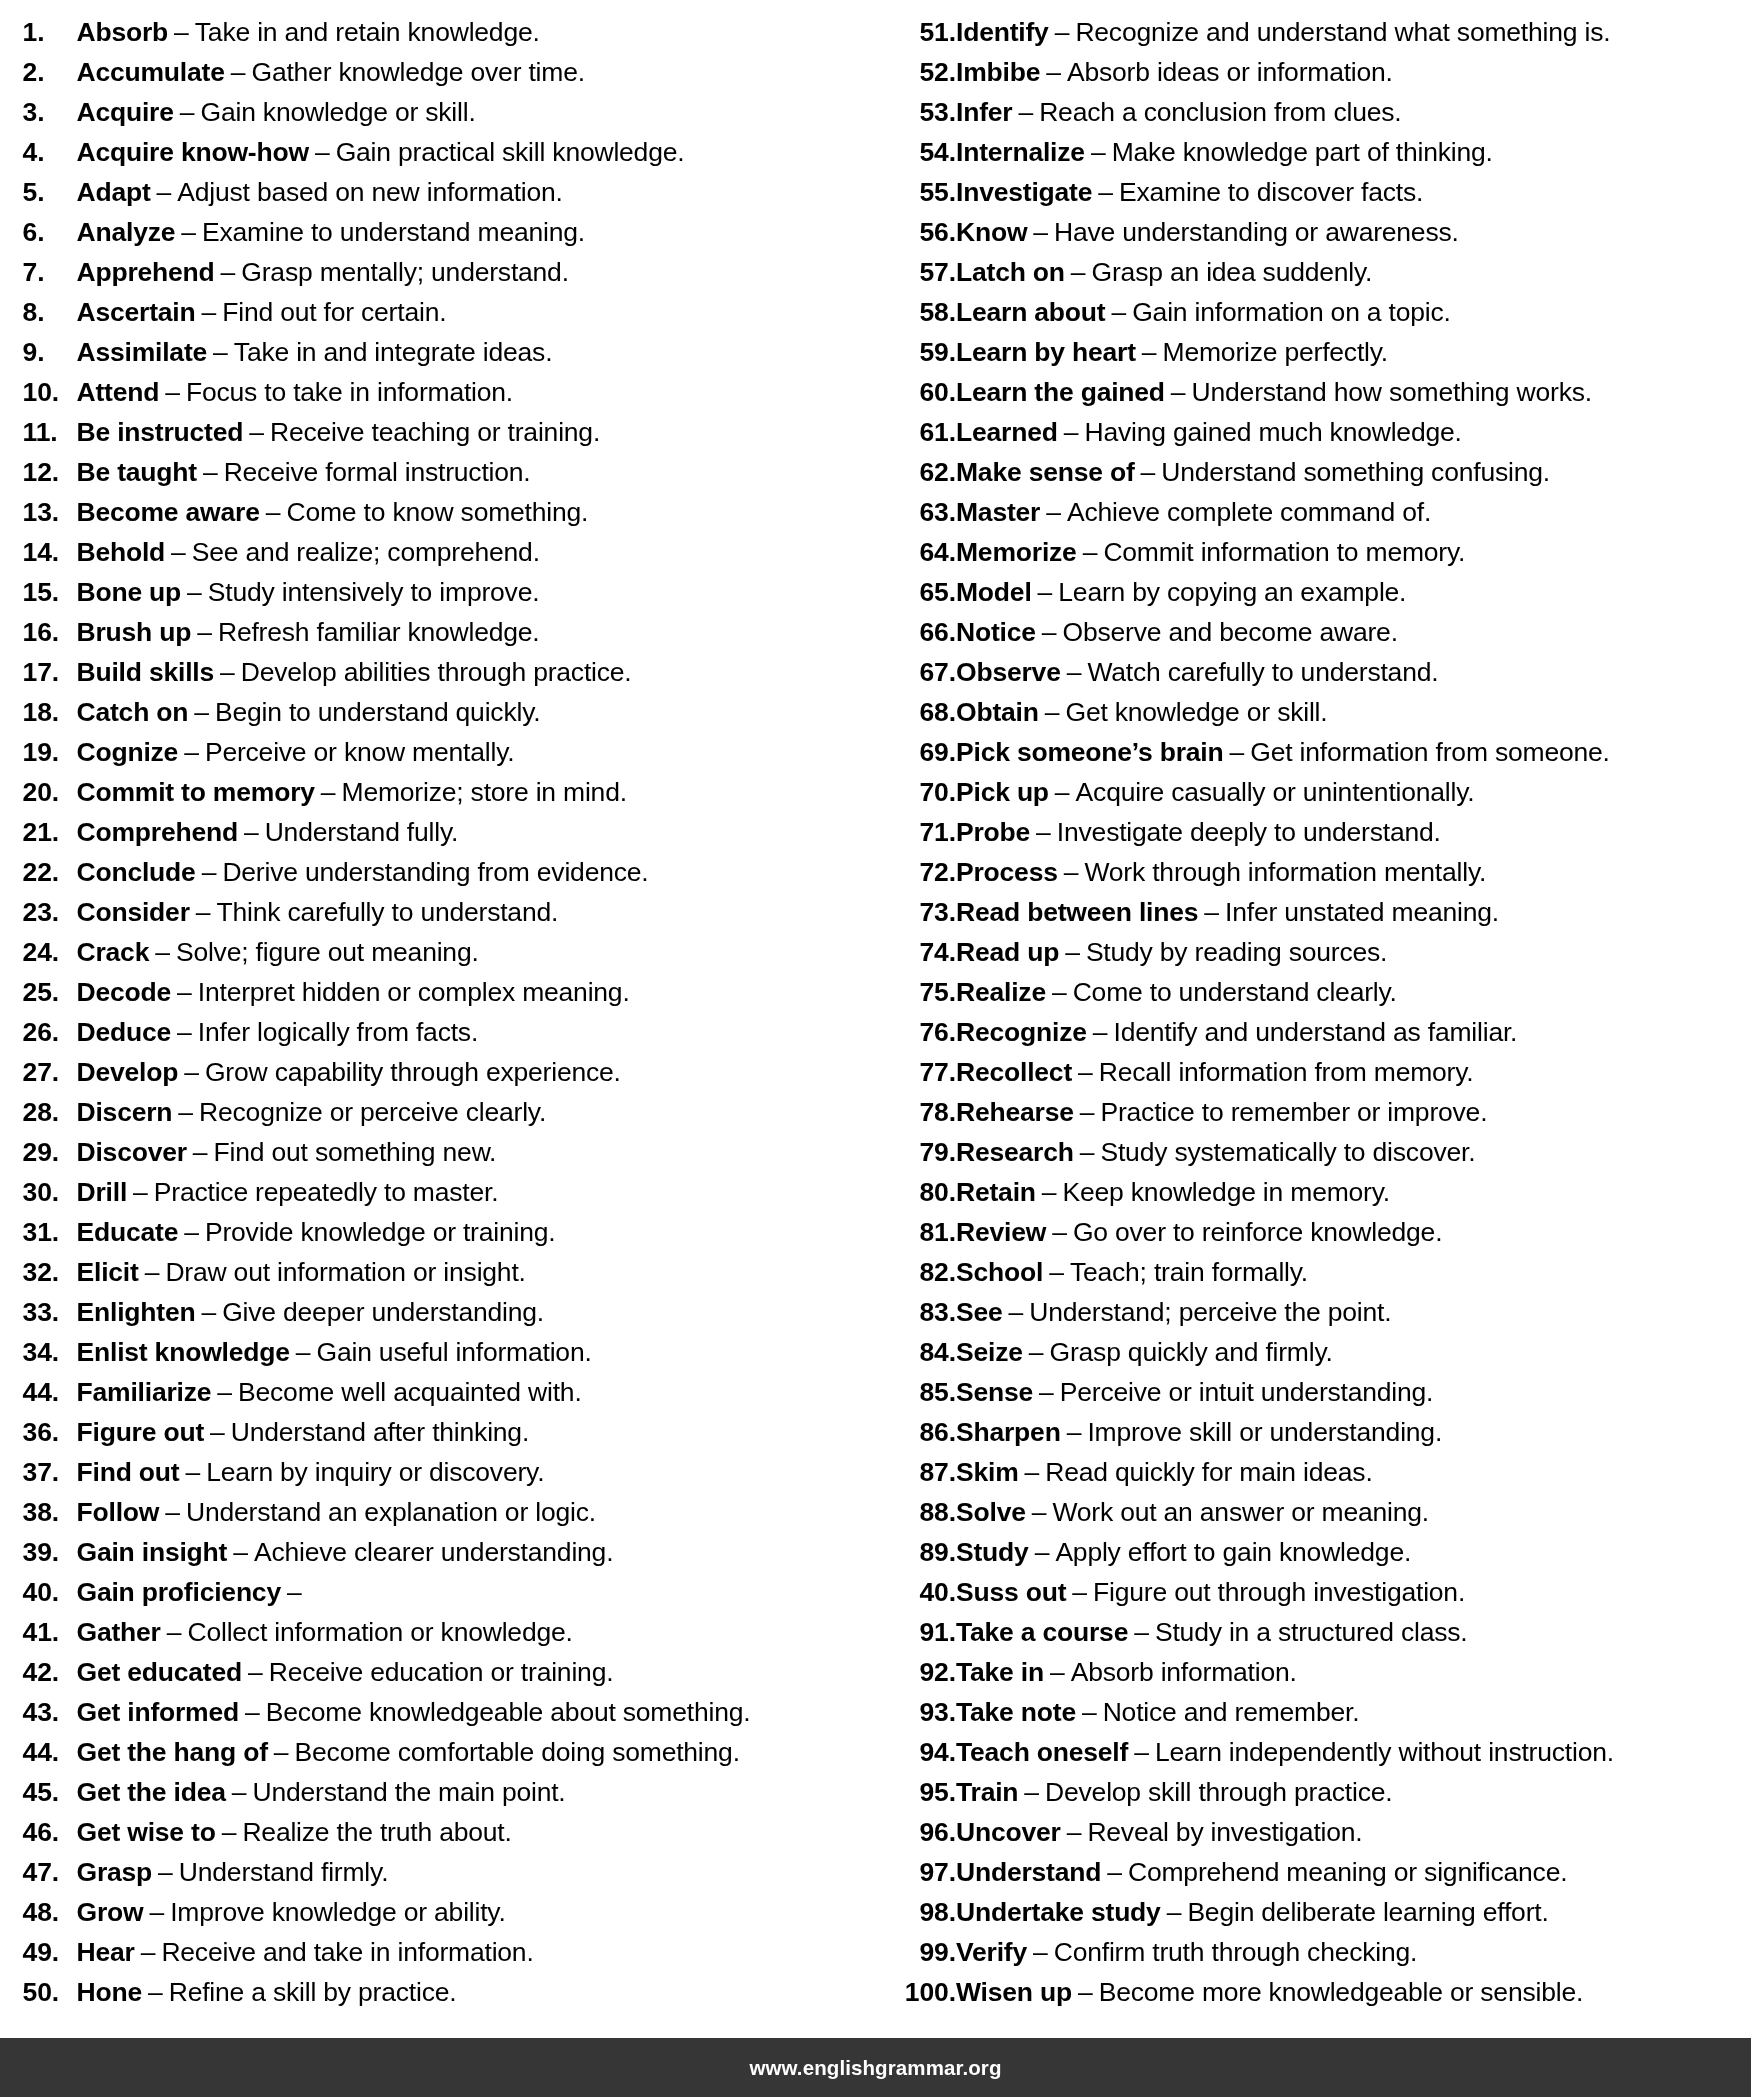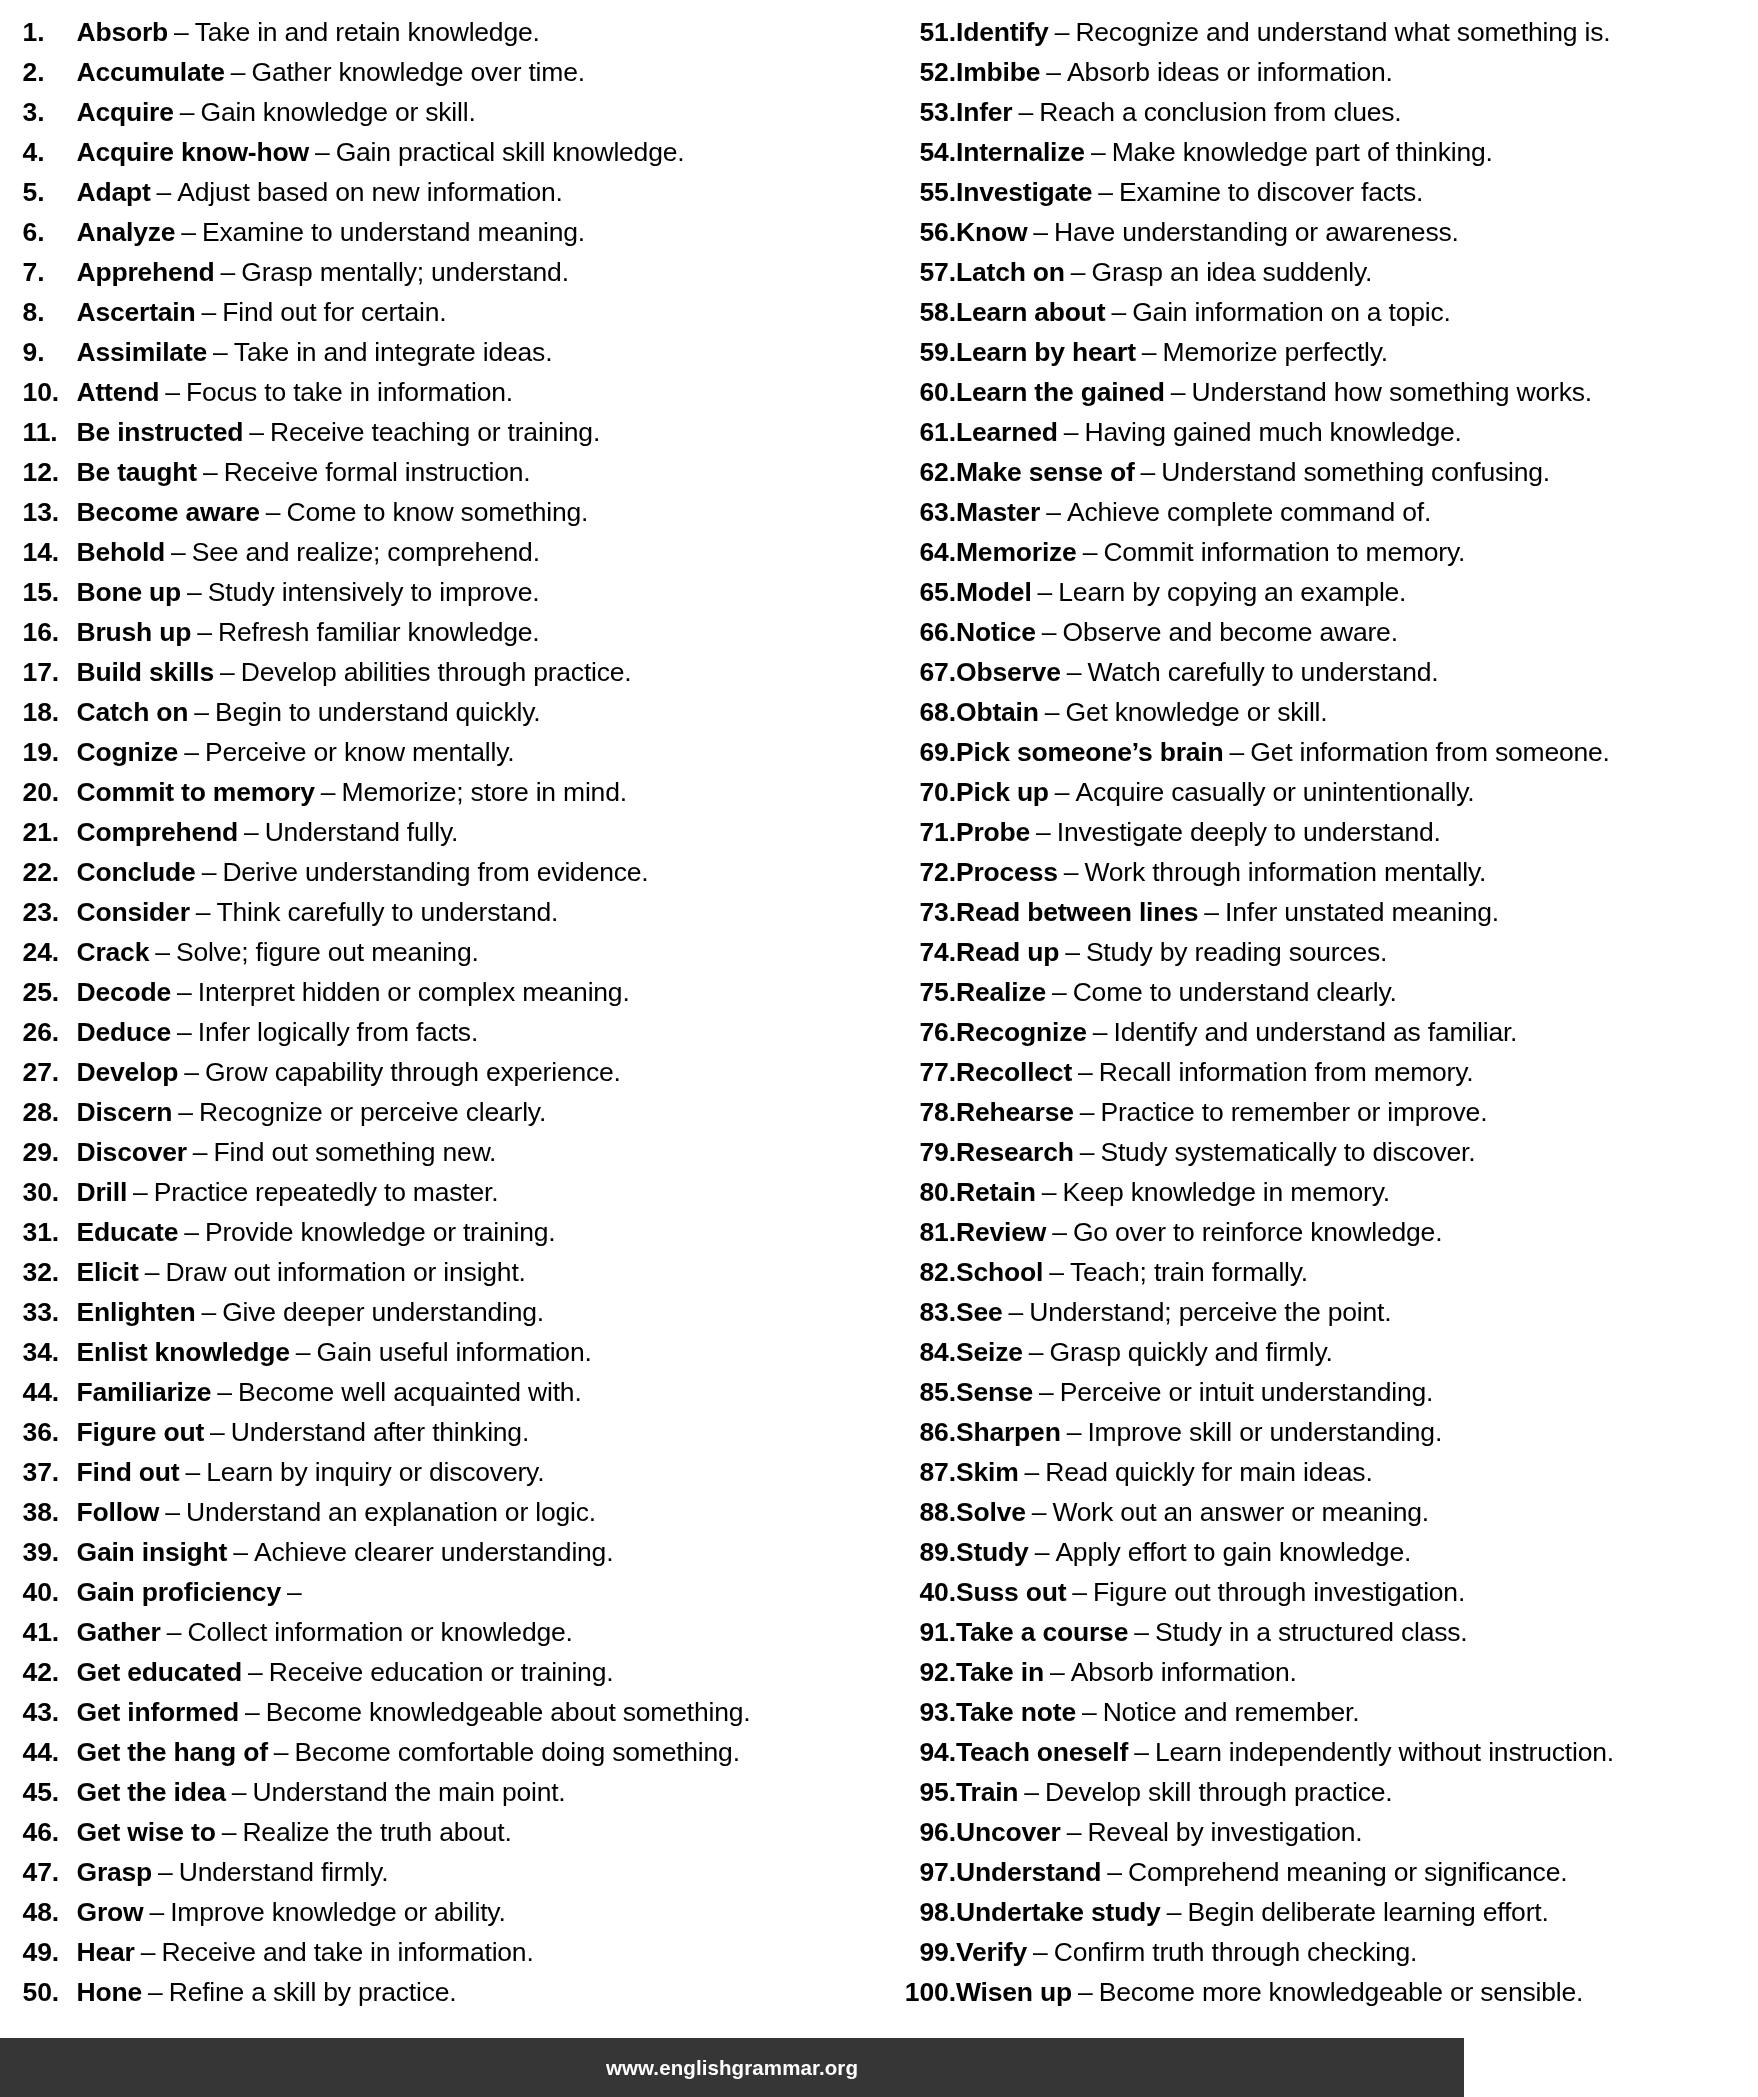--- a/index.html
+++ b/index.html
@@ -65,21 +65,21 @@
   .def {
     font-size:26.5px;
     font-weight:normal;
     color:#000000;
     letter-spacing:-0.2px;
   }
 
   #footer {
     position:absolute;
     left:0; top:2038px;
-    width:1464px; height:60px;
+    width:1751px; height:60px;
     background:#363636;
     display:flex;
     align-items:center;
     justify-content:center;
   }
   #footer .url {
     color:#ffffff;
     font-size:20.5px;
     font-weight:bold;
     letter-spacing:0.1px;

